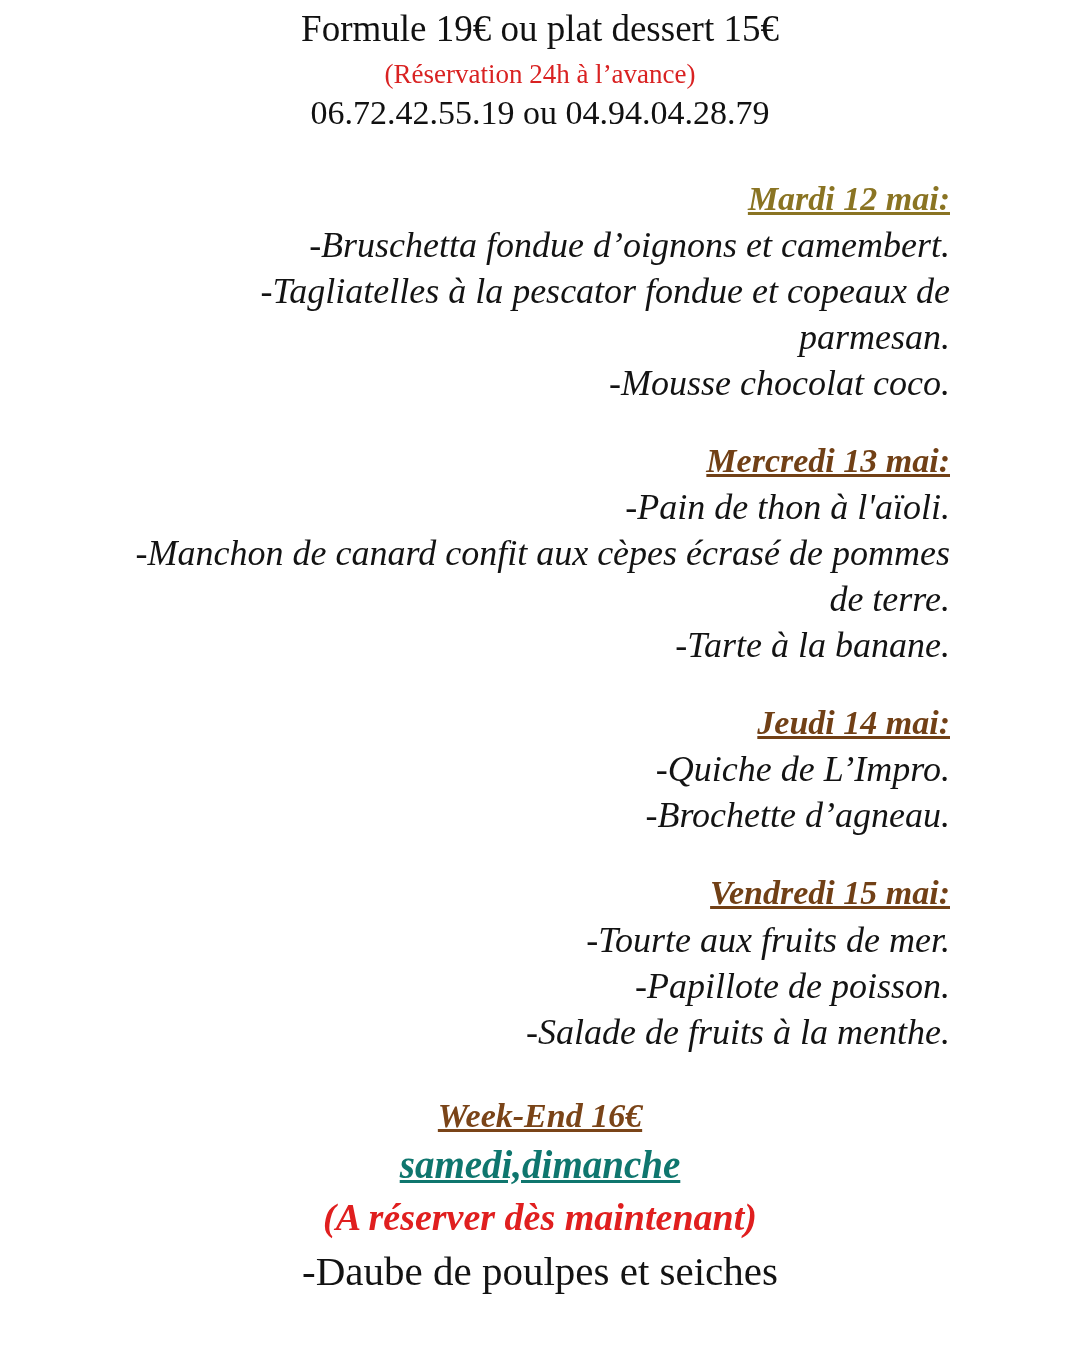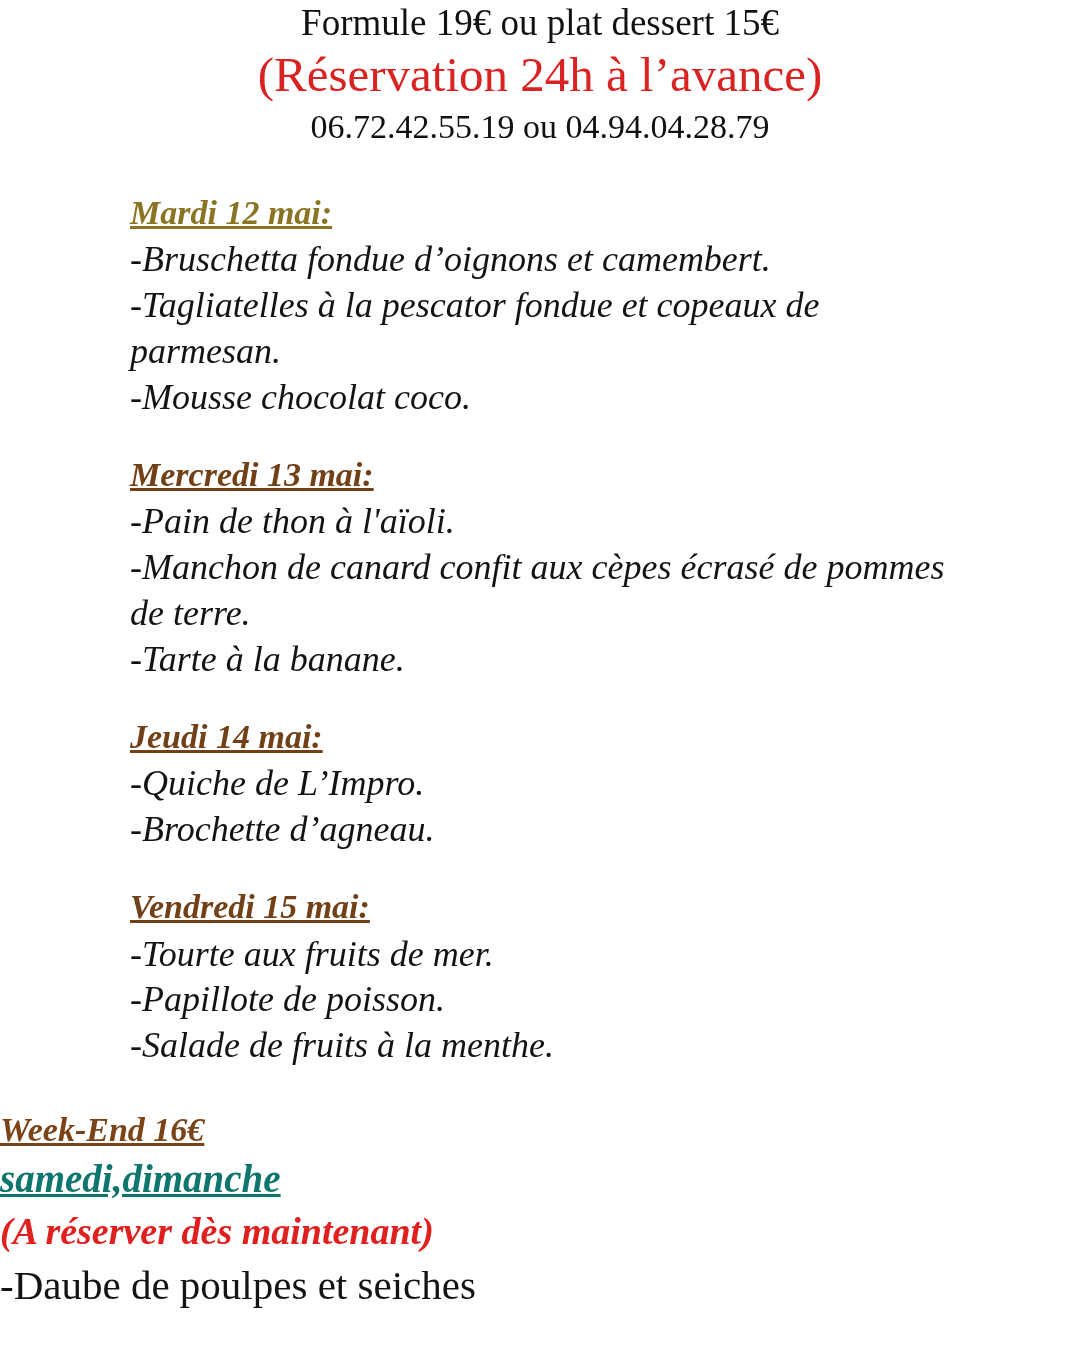--- a/index.html
+++ b/index.html
@@ -11,67 +11,70 @@
     width: 1080px;
     height: 1350px;
     font-family: "Liberation Serif", "DejaVu Serif", serif;
     color: #111111;
     overflow: hidden;
   }
   .page {
     width: 1080px;
     height: 1350px;
     box-sizing: border-box;
+    padding-top: 6px;
   }
 
   
   .top-header { text-align: center; }
   .formule-title {
     font-size: 37px;
     line-height: 1.22;
     color: #111111;
   }
   .reservation-note {
-    font-size: 49px;
+    font-size: 27px;
     line-height: 1.22;
     color: #d92222;
+    margin-top: 7px;
   }
   .phones-top {
     font-size: 34px;
     line-height: 1.2;
     color: #111111;
     margin-top: 2px;
   }
 
   
   .days-wrap {
     margin-top: 44px;
     margin-left: 130px;
     max-width: 820px;
   }
-  .day-section { margin-bottom: 33px; }
+  .day-section { margin-bottom: 33px; text-align: right; }
   .day-header {
     font-size: 34px;
     line-height: 1.25;
     font-weight: bold;
     font-style: italic;
     text-decoration: underline;
     margin-bottom: 3px;
   }
   .day-header--gold  { color: #8a7423; }
   .day-header--brown { color: #714016; }
   .menu-item {
     font-size: 36px;
     line-height: 1.275;
     color: #131313;
     font-style: italic;
   }
 
   
   .weekend {
+    text-align: center;
     margin-top: 40px;
   }
   .weekend-title {
     font-size: 34px;
     line-height: 1.25;
     font-weight: bold;
     font-style: italic;
     text-decoration: underline;
     color: #7a4418;
   }

